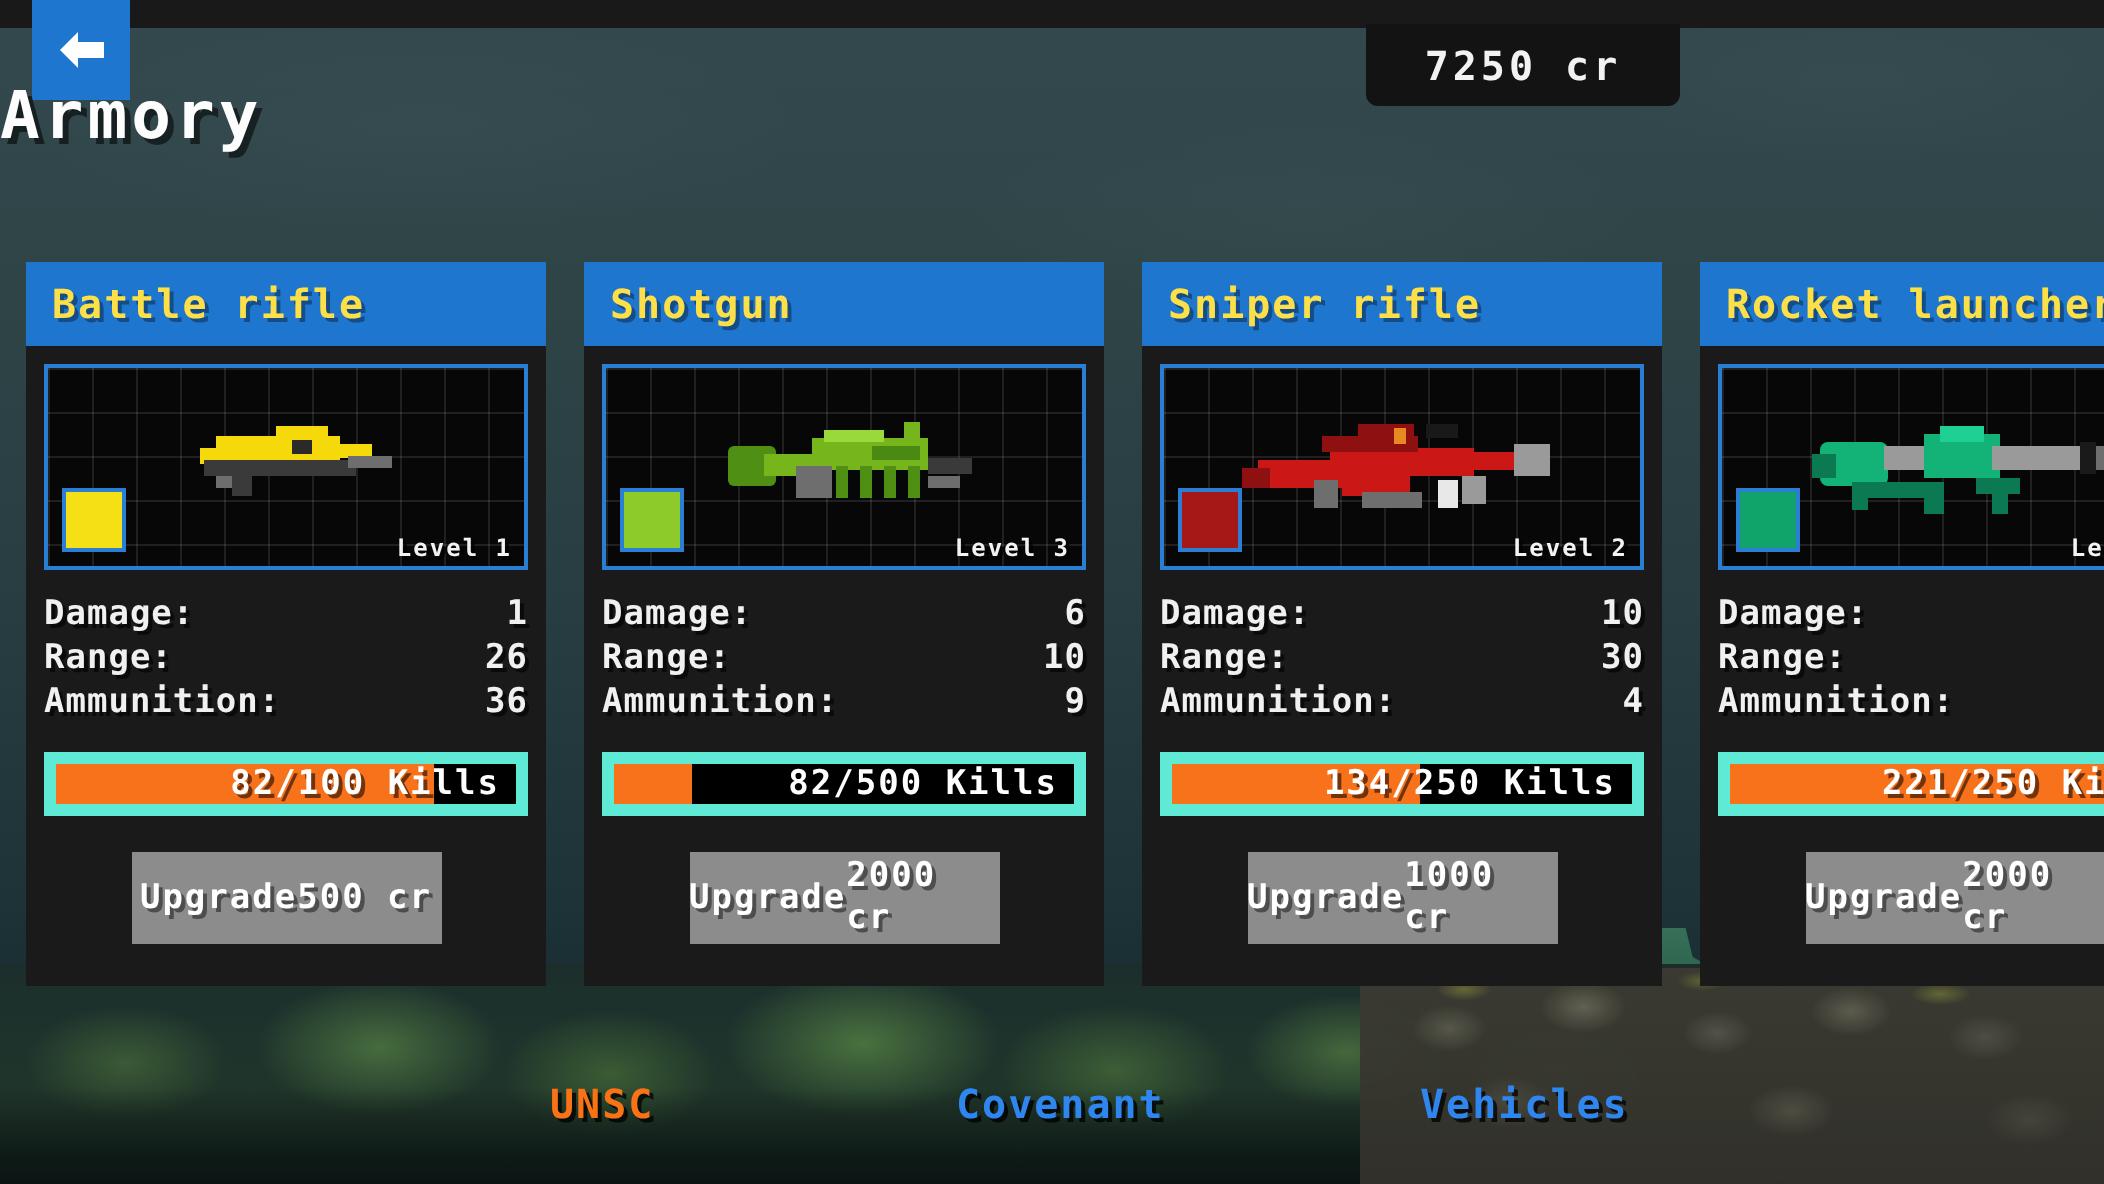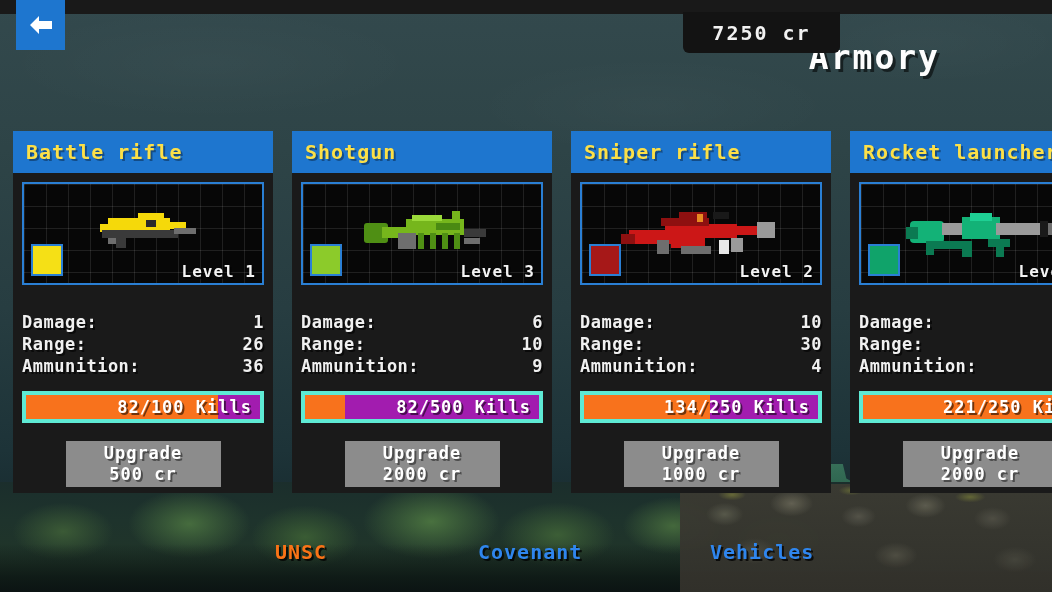--- a/index.html
+++ b/index.html
@@ -76,21 +76,21 @@
 
   
   #header{position:absolute; left:0; top:0; width:1052px; height:56px; z-index:8;}
   #back-btn{
     position:absolute; left:16px; top:0; width:49px; height:50px;
     background:#1e76cf; display:flex; align-items:center; justify-content:center;
     cursor:pointer;
   }
   #back-btn svg{display:block;}
   #title{
-    position:absolute; left:0; top:6px; width:940px; text-align:right;
+    position:absolute; left:0; top:6px; width:940px; text-align:left;
     color:#fdfdfd; font-size:33px; letter-spacing:2px; font-weight:bold;
     text-shadow:3px 3px 0 rgba(0,0,0,.55);
     margin-top:32px;
   }
   #credits-box{
     position:absolute; left:683px; top:12px; width:157px; height:41px;
     background:#131313; border-radius:0 0 6px 6px;
     display:flex; align-items:center; justify-content:center;
   }
   #credits-text{color:#f2f2f2; font-size:20px; letter-spacing:2px; font-weight:bold;}
@@ -115,53 +115,53 @@
       linear-gradient(to bottom, rgba(255,255,255,.10) 1px, transparent 1px);
     background-size:22px 22px;
     overflow:hidden;
   }
   .swatch{
     position:absolute; left:7px; bottom:7px; width:32px; height:32px;
     border:2px solid #2a7fd4;
   }
   .level{
     position:absolute; right:6px; bottom:2px;
-    color:#f3f3f3; font-size:16px; letter-spacing:1px; font-weight:bold;
+    color:#f3f3f3; font-size:12px; letter-spacing:1px; font-weight:bold;
     text-shadow:2px 2px 0 rgba(0,0,0,.7);
   }
   .sprite{position:absolute; left:50%; top:50%; transform:translate(-50%,-50%); }
   .sprite svg{display:block; image-rendering:pixelated;}
 
   
-  .stats{margin-top:26px;}
+  .stats{margin-top:11px;}
   .stat-row{
     display:flex; justify-content:space-between; align-items:baseline;
     color:#f0f0f0; font-size:17px; letter-spacing:.5px; font-weight:bold;
     line-height:22px; white-space:nowrap;
     text-shadow:2px 2px 0 rgba(0,0,0,.6);
   }
   .stat-label{}
   .stat-value{}
 
   
   .progress{
     position:relative; margin-top:14px; height:32px;
-    background:#a21caf; border:4px solid #5eead4; overflow:hidden;
+    background:#000000; border:6px solid #5eead4; overflow:hidden;
   }
   .progress-fill{position:absolute; left:0; top:0; bottom:0; background:#f8721c;}
   .progress-label{
     position:absolute; inset:0; display:flex; align-items:center; justify-content:flex-end;
     padding-right:8px; color:#ffffff; font-size:17px; letter-spacing:1px; font-weight:bold;
     text-shadow:2px 2px 0 rgba(0,0,0,.55); white-space:nowrap;
   }
 
   
   .upgrade{
     margin:18px auto 0 auto; width:155px; height:46px; background:#8c8c8c;
-    display:flex; flex-direction:column; align-items:center; justify-content:center;
+    display:flex; flex-direction:row; align-items:center; justify-content:center;
     cursor:pointer; line-height:21px;
   }
   .upgrade-line{color:#ffffff; font-size:17px; letter-spacing:1px; font-weight:bold; text-shadow:2px 2px 0 rgba(0,0,0,.45);}
 
   
   #bottom-nav{position:absolute; left:0; bottom:18px; width:1052px; height:34px; z-index:9;}
   .nav-tab{
     position:absolute; top:0; font-size:20px; letter-spacing:1px; font-weight:bold;
     text-shadow:2px 2px 0 rgba(0,0,0,.75); cursor:pointer; white-space:nowrap;
   }

